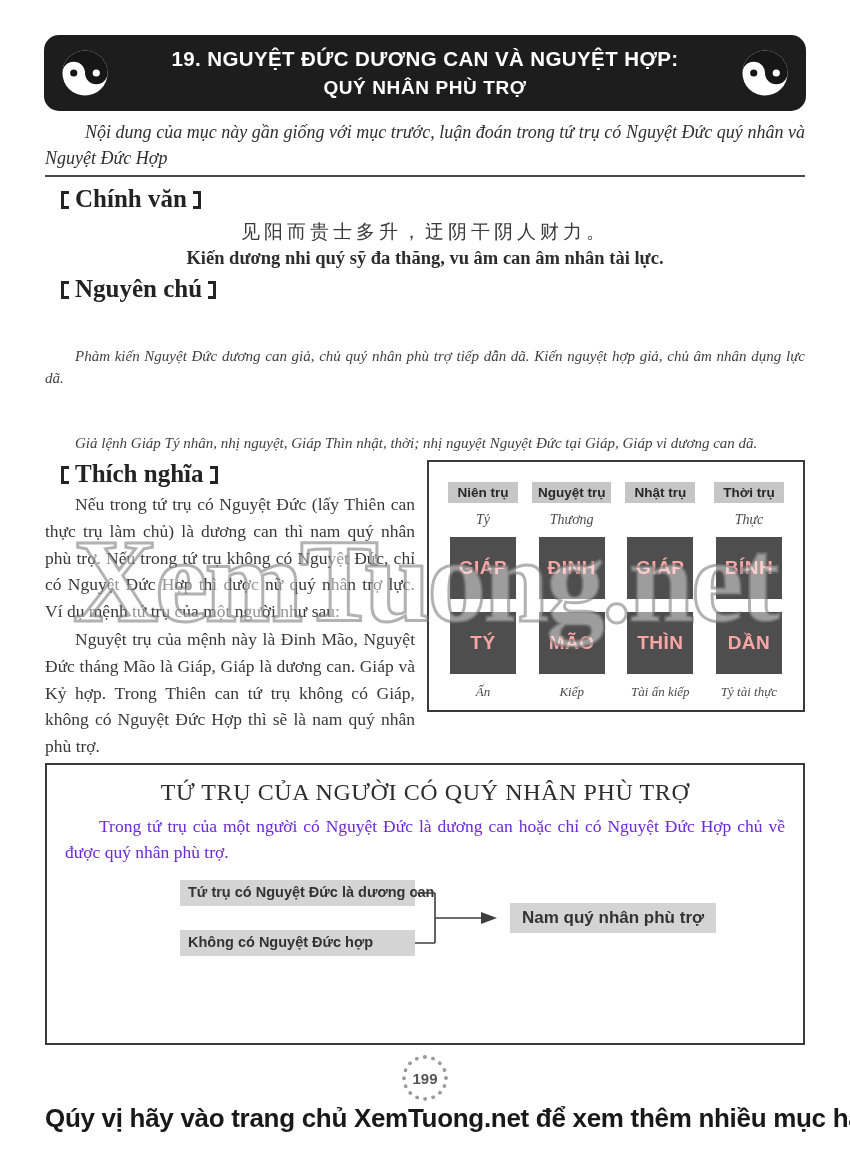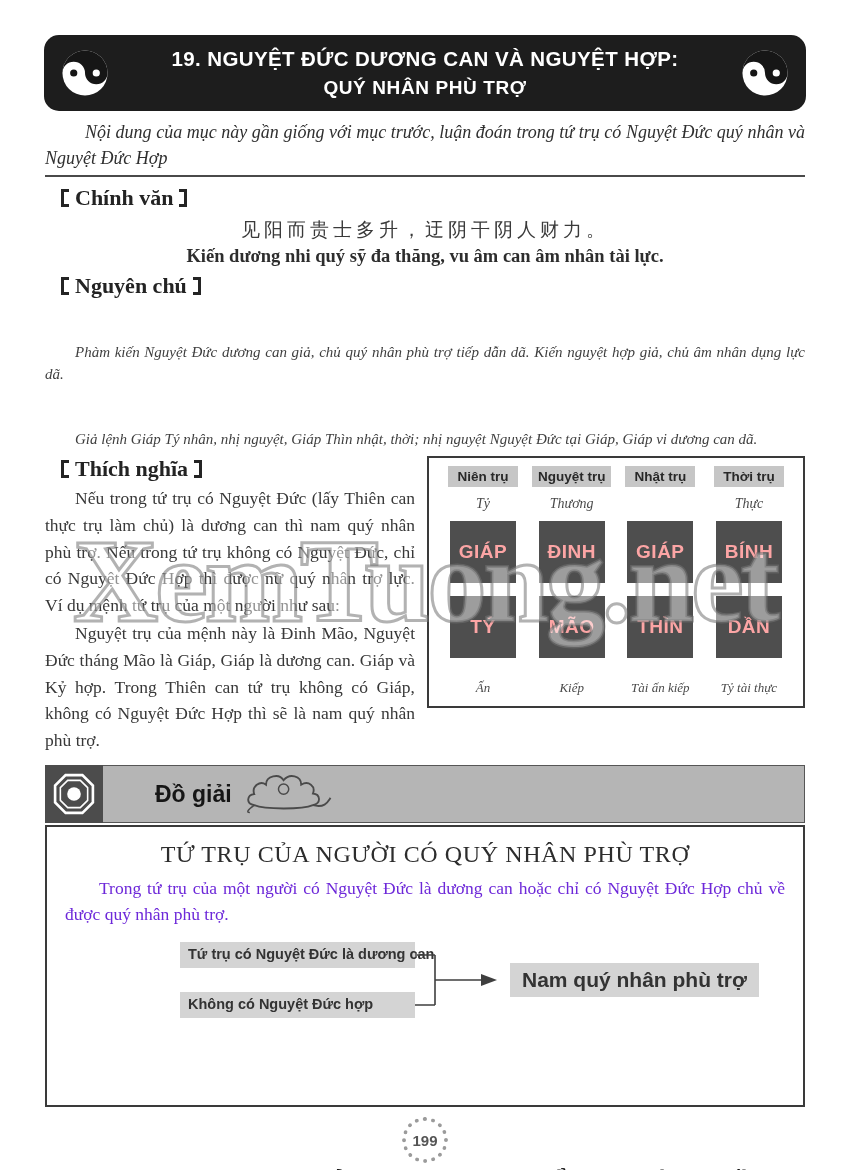--- a/index.html
+++ b/index.html
@@ -18,36 +18,36 @@
   .yinyang svg { width:48px; height:48px; transform:rotate(-90deg); display:block; }
   .titles { flex:1; text-align:center; color:#fff;
     font-family:"Liberation Sans", sans-serif; font-weight:bold; line-height:1.45; }
   .title1 { font-size:20.5px; letter-spacing:.4px; }
   .title2 { font-size:19px; letter-spacing:.6px; }
   
   .intro { font-style:italic; font-size:18px; line-height:1.42; color:#2f2f2f;
     text-indent:40px; text-align:justify; margin:10px 0 4px; }
   .rule { border:none; border-top:2px solid #4a4a4a; margin:4px 0 8px; }
   
-  .sec-head { font-weight:bold; font-size:22px; color:#232323; margin:6px 0 3px 16px; }
+  .sec-head { font-weight:bold; font-size:25px; color:#232323; margin:6px 0 3px 16px; }
   .lb,.rb { display:inline-block; width:8px; height:18px; border:3px solid #242424; vertical-align:-2px; }
   .lb { border-right:0; margin-right:6px; } .rb { border-left:0; margin-left:6px; }
   
   .cjk-line { text-align:center; font-size:19px; letter-spacing:4px; color:#3a3a3a;
     margin:6px 0 3px; font-family:"DejaVu Sans", sans-serif; }
   .translit { text-align:center; font-weight:bold; font-size:18.5px; color:#2d2d2d; margin:2px 0 4px; }
   
   .nguyen p { font-style:italic; font-size:15px; line-height:1.45; color:#3f3f3f;
     text-align:justify; text-indent:30px; margin-bottom:2px;margin-top:43px; }
   
   .thich p { font-size:17.5px; line-height:1.52; color:#383838; text-align:justify;
     text-indent:30px; margin-bottom:2px; }
   .pillar-box {
     float:right; width:378px; height:252px; border:2px solid #3a3a3a;
-    margin:0 0 6px 12px; padding:8px 10px 10px;
+    margin:0 0 6px 12px; padding:20px 10px 10px;
     display:flex; justify-content:space-between;
   }
   .pcol { width:88px; display:flex; flex-direction:column; align-items:center; }
   .chip { background:#c6c6c6; color:#282828; font-family:"Liberation Sans", sans-serif;
     font-weight:bold; font-size:13.5px; padding:3px 6px; min-width:70px; text-align:center; }
   .toplabel { height:34px; display:flex; align-items:center; font-style:italic;
     font-size:14px; color:#4a4a4a; }
   .cell { width:66px; height:62px; background:#4e4e4e; color:#fca5a5;
     font-family:"Liberation Sans", sans-serif; font-weight:bold; font-size:19px;
     display:flex; align-items:center; justify-content:center; letter-spacing:.5px; flex:none; }
@@ -69,21 +69,21 @@
   .diagram-para { font-size:17.5px; line-height:1.48; color:#6d28d9; text-align:justify;
     text-indent:34px; margin-top:8px; }
   .flows { margin-top:14px; margin-left:115px; }
   .flow-group { display:flex; }
   .flow-group + .flow-group { margin-top:24px; }
   .flow-conditions { width:235px; display:flex; flex-direction:column; gap:24px; flex:none; }
   .flow-box { background:#d4d4d4; color:#333; font-family:"Liberation Sans", sans-serif;
     font-weight:bold; font-size:14.5px; padding:4px 8px; height:26px; white-space:nowrap; }
   .flow-connector { width:85px; height:76px; flex:none; }
   .flow-result { align-self:center; background:#d4d4d4; color:#333;
-    font-family:"Liberation Sans", sans-serif; font-weight:bold; font-size:21px;
+    font-family:"Liberation Sans", sans-serif; font-weight:bold; font-size:17px;
     padding:5px 12px; margin-left:10px; white-space:nowrap; }
   
   .footer { text-align:center; margin-top:10px; }
   .page-badge { display:inline-flex; width:46px; height:46px; border-radius:50%;
     border:4px dotted #9b9b9b; align-items:center; justify-content:center;
     font-family:"Liberation Sans", sans-serif; font-weight:bold; font-size:15px; color:#555; }
   .promo { text-align:center; font-family:"Liberation Sans", sans-serif; font-weight:bold;
     font-size:26px; color:#191919; margin-top:2px; letter-spacing:-0.3px; white-space:nowrap; }
   
   .watermark { position:absolute; top:514px; left:40px; width:770px; text-align:center;
@@ -168,40 +168,20 @@
       </div>
     </div>
     <div class="sec-head" style="margin-left:16px">
       <span class="lb"></span><span>Thích nghĩa</span><span class="rb"></span>
     </div>
     <p>Nếu trong tứ trụ có Nguyệt Đức (lấy Thiên can thực trụ làm chủ) là dương can thì nam quý nhân phù trợ. Nếu trong tứ trụ không có Nguyệt Đức, chỉ có Nguyệt Đức Hợp thì được nữ quý nhân trợ lực. Ví dụ mệnh tứ trụ của một người như sau:</p>
     <p>Nguyệt trụ của mệnh này là Đinh Mão, Nguyệt Đức tháng Mão là Giáp, Giáp là dương can. Giáp và Kỷ hợp. Trong Thiên can tứ trụ không có Giáp, không có Nguyệt Đức Hợp thì sẽ là nam quý nhân phù trợ.</p>
     <div class="clear"></div>
   </div>
 
-  <div class="dogiai-banner">
-    <div class="bagua-square">
-      <svg viewBox="0 0 40 40" width="42" height="42">
-        <polygon points="12,2 28,2 38,12 38,28 28,38 12,38 2,28 2,12" fill="none" stroke="#ffffff" stroke-width="2.5"></polygon>
-        <polygon points="14,7 26,7 33,14 33,26 26,33 14,33 7,26 7,14" fill="none" stroke="#ffffff" stroke-width="1.5"></polygon>
-        <circle cx="20" cy="20" r="6.5" fill="#ffffff"></circle>
-      </svg>
-    </div>
-    <div class="dogiai-bar">
-      <span class="dogiai-label">Đồ giải</span>
-      <span class="cloud">
-        <svg viewBox="0 0 120 60" width="88" height="46">
-          <path d="M14 48 C2 46 4 34 14 33 C10 22 22 14 30 20 C30 8 48 4 54 14 C62 4 78 8 78 20 C88 14 98 22 94 32 C104 33 106 45 94 48 C80 54 28 54 14 48 Z" fill="none" stroke="#4a4a4a" stroke-width="2.5"></path>
-          <path d="M94 48 C110 52 114 44 118 38" fill="none" stroke="#4a4a4a" stroke-width="2.5"></path>
-          <path d="M14 48 C6 54 2 58 8 58" fill="none" stroke="#4a4a4a" stroke-width="2"></path>
-          <circle cx="54" cy="26" r="7" fill="none" stroke="#4a4a4a" stroke-width="2"></circle>
-        </svg>
-      </span>
-    </div>
-  </div>
 
   <div class="diagram-box">
     <div class="diagram-title">TỨ TRỤ CỦA NGƯỜI CÓ QUÝ NHÂN PHÙ TRỢ</div>
     <p class="diagram-para">Trong tứ trụ của một người có Nguyệt Đức là dương can hoặc chỉ có Nguyệt Đức Hợp chủ về được quý nhân phù trợ.</p>
     <div class="flows">
       <div class="flow-group">
         <div class="flow-conditions">
           <div class="flow-box">Tứ trụ có Nguyệt Đức là dương can</div>
           <div class="flow-box">Không có Nguyệt Đức hợp</div>
         </div>

